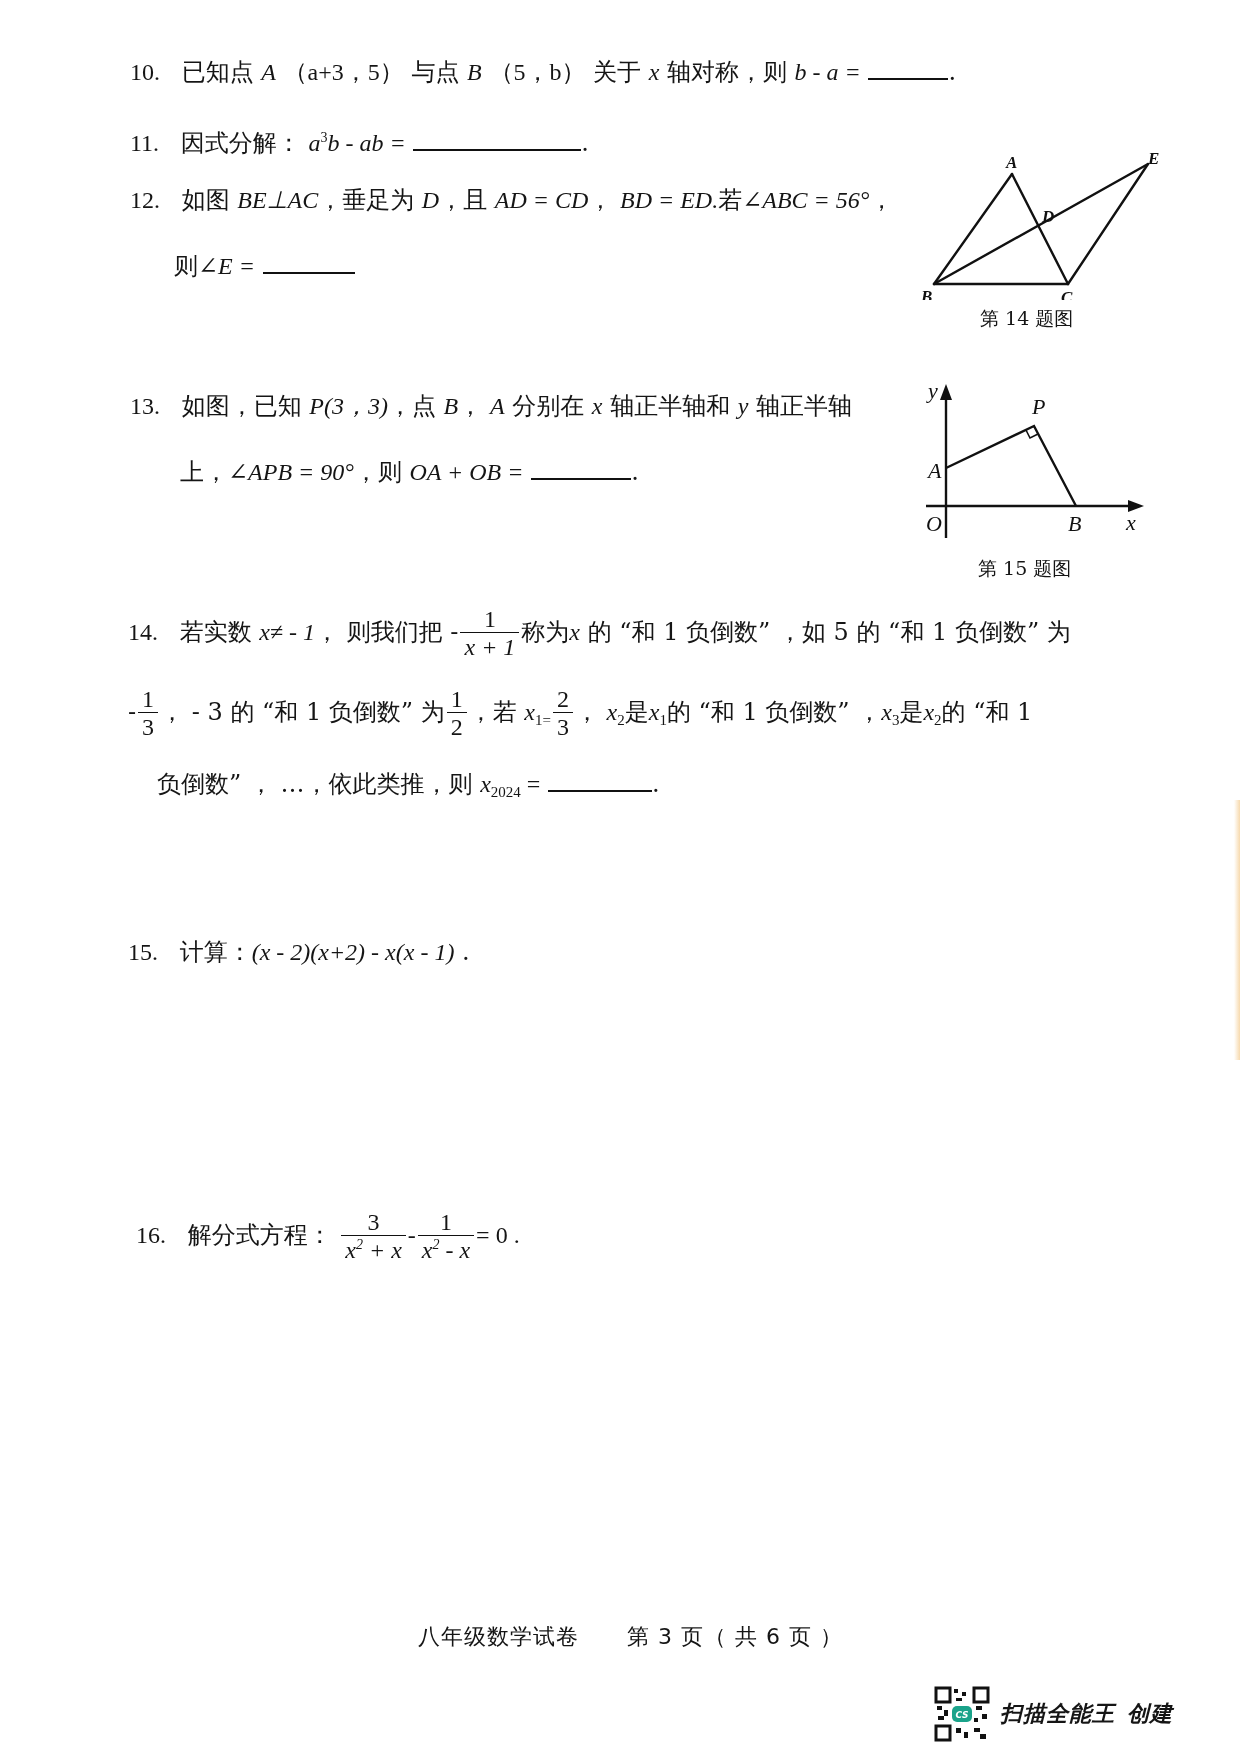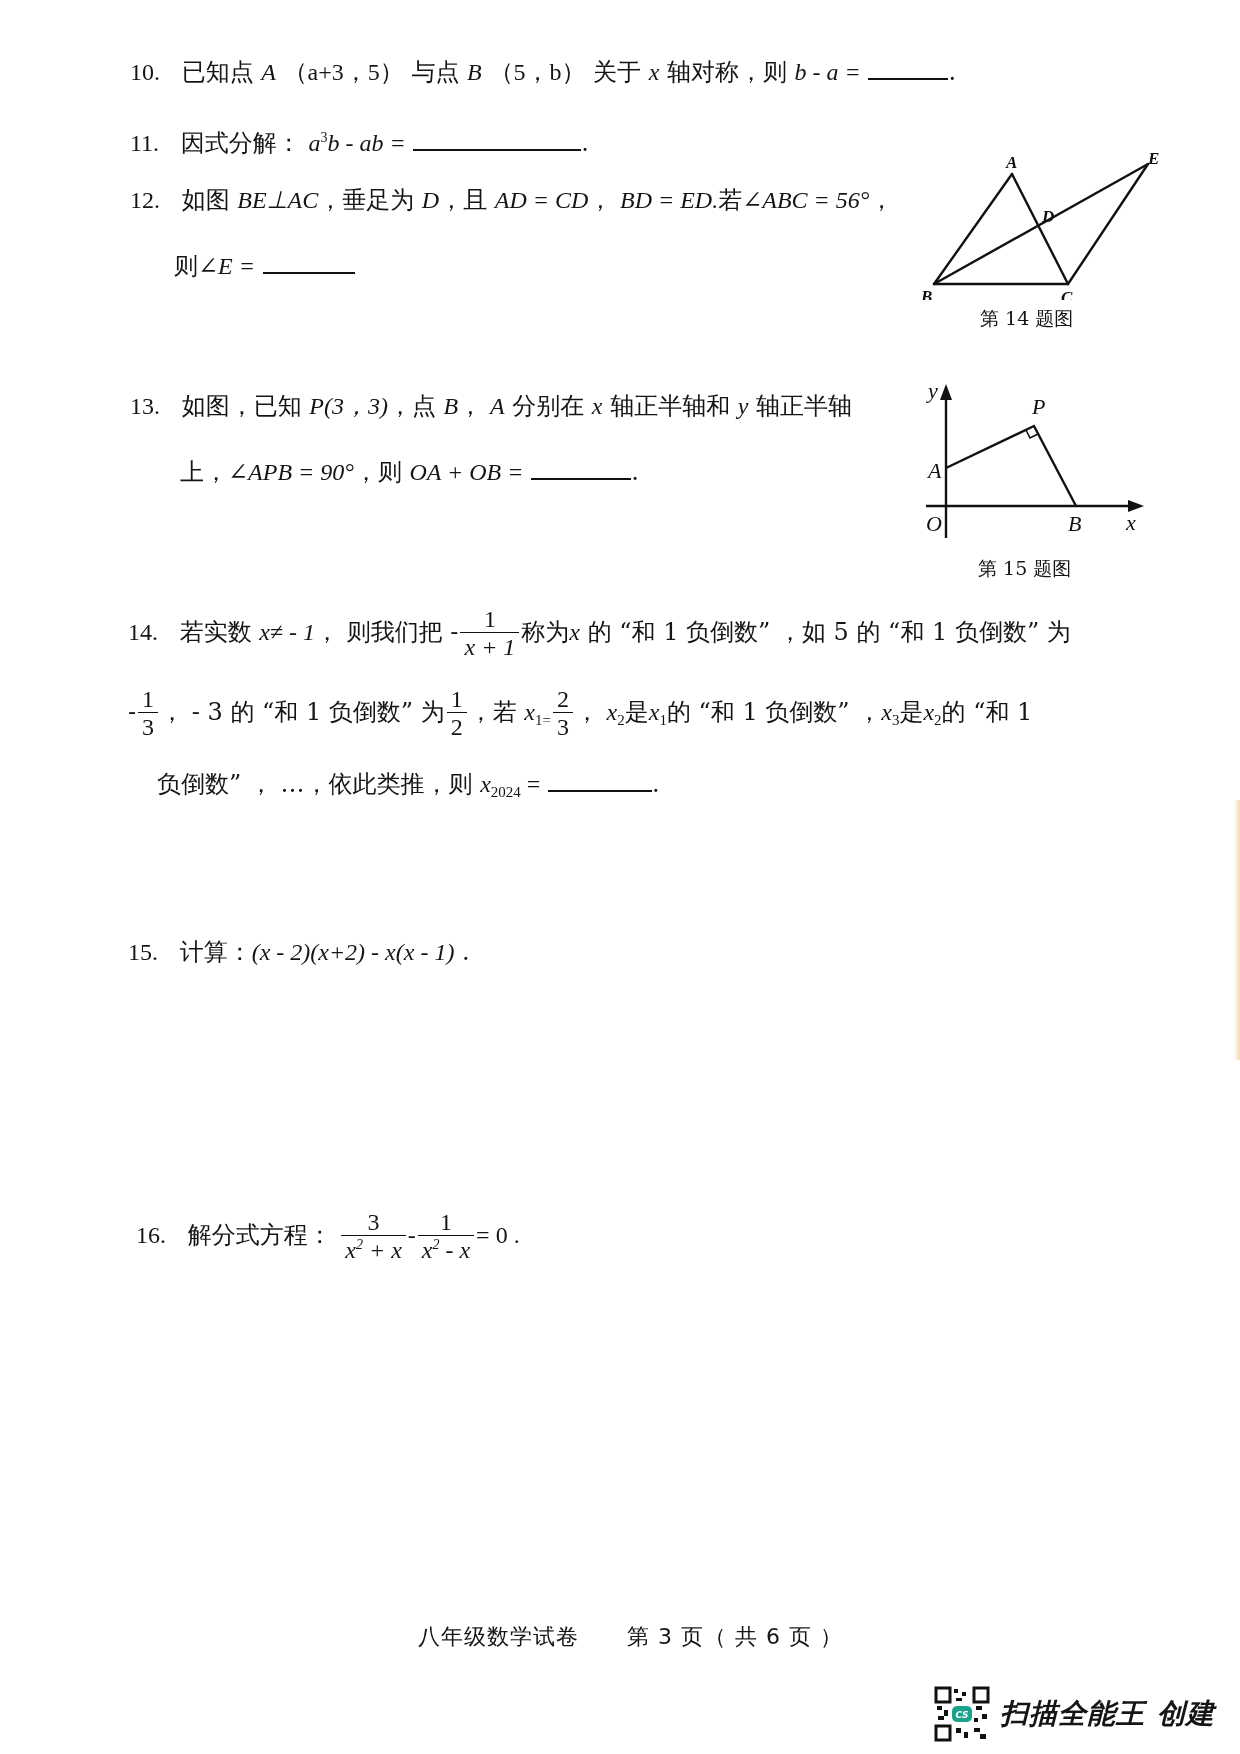--- a/index.html
+++ b/index.html
@@ -22,21 +22,21 @@
   sub { font-size:15px; vertical-align:-5px; }
   sup { font-size:14px; vertical-align:9px; }
   .bold { font-weight:bold; font-family:"DejaVu Sans", sans-serif; }
   .caption { position:absolute; font-size:19px; font-family:"DejaVu Serif", serif; }
   .fig { position:absolute; }
   .footer { position:absolute; left:418px; top:1622px; font-size:22px; font-weight:normal;
     font-family:"DejaVu Sans", sans-serif; letter-spacing:1px; }
   .footer span + span { margin-left:48px; }
   .watermark { position:absolute; left:934px; top:1686px; display:flex; align-items:center;font-style:italic; }
   .qr { width:56px; height:56px; position:relative; }
-  .wm-text { font-family:"DejaVu Sans", sans-serif; font-size:28px; font-weight:bold; margin-left:10px; letter-spacing:1px; }
+  .wm-text { font-family:"DejaVu Sans", sans-serif; font-size:22px; font-weight:bold; margin-left:10px; letter-spacing:1px; }
   .wm-text span + span { margin-left:12px; }
 </style>
 </head>
 <body>
 
 <div class="page-edge"></div>
 
 <div class="line" style="left:130px; top:56px;">
   <span class="num">10.</span>
   <span>已知点</span>

